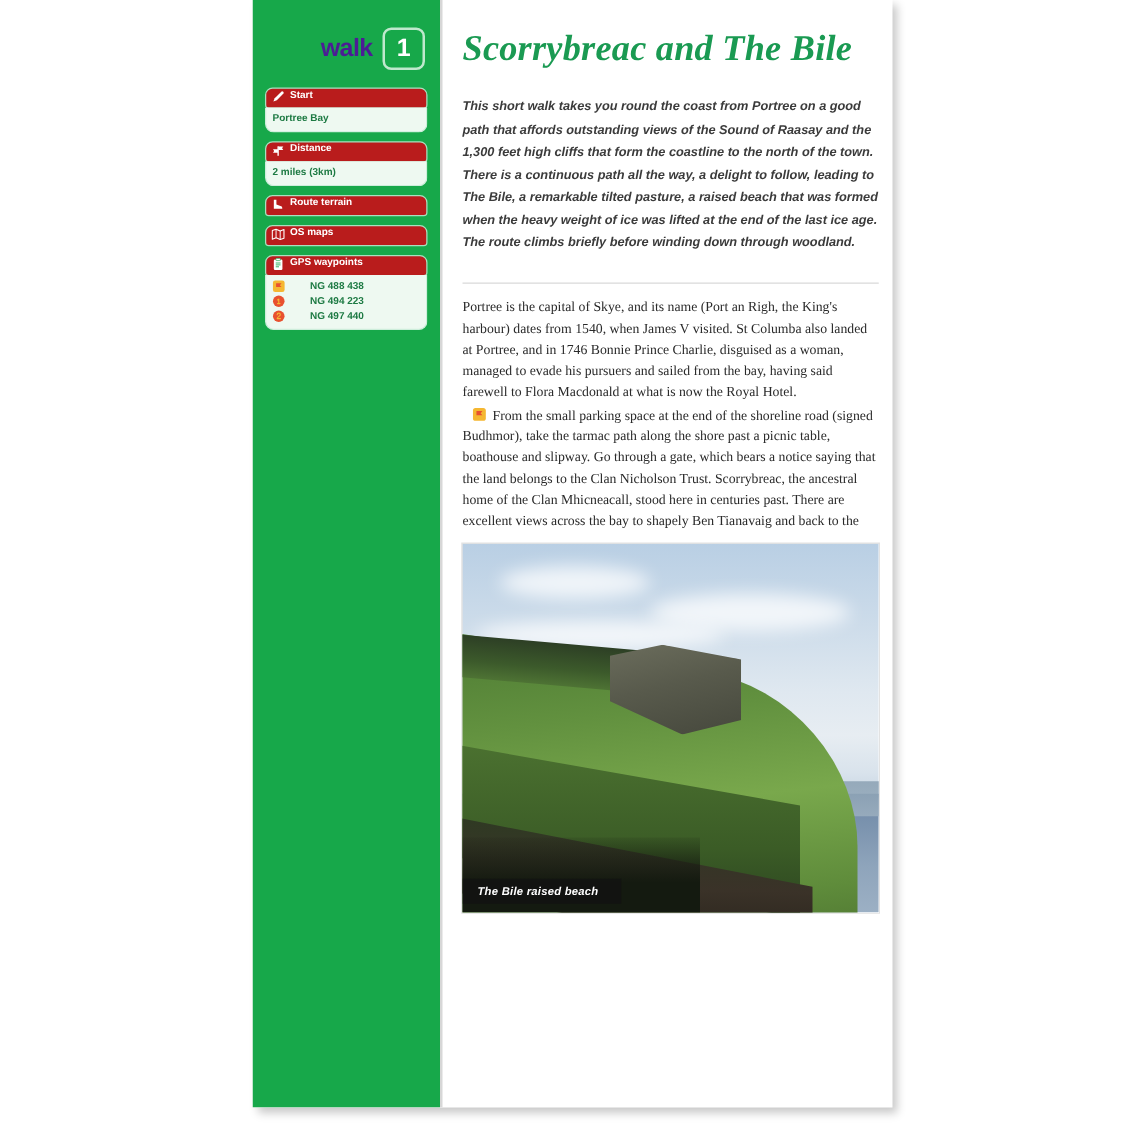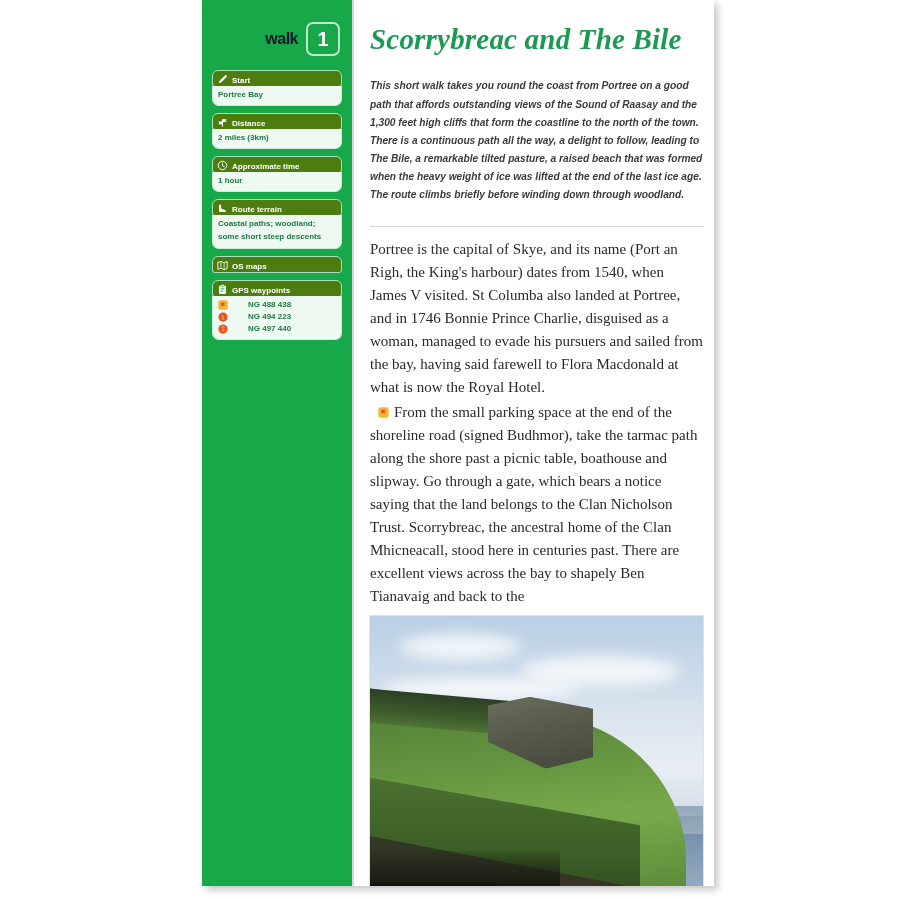--- a/index.html
+++ b/index.html
@@ -40,23 +40,23 @@
 
   .walk-head {
     display: flex;
     align-items: center;
     justify-content: flex-end;
     gap: 8px;
     padding-right: 2px;
     margin-bottom: 14px;
   }
   .walk-word {
-    font-size: 16px;
-    font-weight: bold;
-    color: #0f172a;
+    font-size: 20px;
+    font-weight: bold;
+    color: #4c1d95;
     letter-spacing: -0.5px;
     line-height: 1;
   }
   .walk-num {
     width: 30px;
     height: 30px;
     border: 2px solid #bfe8cd;
     border-radius: 7px;
     color: #ffffff;
     font-size: 20px;
@@ -64,27 +64,27 @@
     display: flex;
     align-items: center;
     justify-content: center;
     line-height: 1;
   }
 
   .info-block { margin-bottom: 7px; }
 
   .info-head {
     display: flex;
-    align-items: flex-end;
+    align-items: flex-start;
     gap: 4px;
     border: 1px solid #a9e0bf;
     border-radius: 6px 6px 3px 3px;
     padding: 1px 4px;
     height: 13px;
-    background: #4d7c0f;
+    background: #b91c1c;
   }
   .info-head .lbl {
     color: #ffffff;
     font-size: 8px;
     font-weight: bold;
     line-height: 1;
     white-space: nowrap;
   }
   .ico {
     width: 11px;
@@ -154,21 +154,21 @@
   }
 
   .rule {
     height: 1px;
     background: #d9d9d9;
     margin: 0 0 11px 0;
   }
 
   .body-p {
     font-family: "Liberation Serif", serif;
-    font-size: 15px;
+    font-size: 11px;
     line-height: 1.53;
     color: #2a2a2a;
     margin: 0 0 2px 0;
     text-align: left;
   }
   .body-p.indent { text-indent: 0; }
 
   .inline-wp {
     display: inline-block;
     width: 11px;
@@ -323,43 +323,30 @@
                 <path d="M8.2 3.2 H14 L12.6 5.2 L14 7.2 H8.2 Z" fill="#ffffff"></path>
                 <path d="M7.8 6.4 H2 L3.4 8.4 L2 10.4 H7.8 Z" fill="#ffffff"></path>
               </svg>
           </span>
           <span class="lbl">Distance</span>
         </div>
         <div class="info-body single">2 miles (3km)</div>
       </div>
 
 
-      <div class="info-block">
-        <div class="info-head">
-          <span class="ico">
-            <svg viewBox="0 0 16 16">
-                <circle cx="8" cy="8" r="6.2" fill="none" stroke="#ffffff" stroke-width="1.4"></circle>
-                <path d="M8 4.4 V8.2 L10.6 9.8" fill="none" stroke="#ffffff" stroke-width="1.4" stroke-linecap="round"></path>
-              </svg>
-          </span>
-          <span class="lbl">Approximate time</span>
-        </div>
-        <div class="info-body single">1 hour</div>
-      </div>
 
       <div class="info-block">
         <div class="info-head">
           <span class="ico">
             <svg viewBox="0 0 16 16">
                 <path d="M3 2.5 H6 V8 L11.5 10.2 a2 2 0 0 1 1.3 1.9 V13 H3 Z" fill="#ffffff"></path>
               </svg>
           </span>
           <span class="lbl">Route terrain</span>
         </div>
-        <div class="info-body">Coastal paths; woodland; some short steep descents</div>
       </div>
 
 
       <div class="info-block">
         <div class="info-head">
           <span class="ico">
             <svg viewBox="0 0 16 16">
                 <path d="M1.2 3.6 L5.6 2 L10.4 4 L14.8 2.4 V12.4 L10.4 14 L5.6 12 L1.2 13.6 Z" fill="none" stroke="#ffffff" stroke-width="1.3" stroke-linejoin="round"></path>
                 <path d="M5.6 2 V12 M10.4 4 V14" stroke="#ffffff" stroke-width="1.1"></path>
               </svg>

